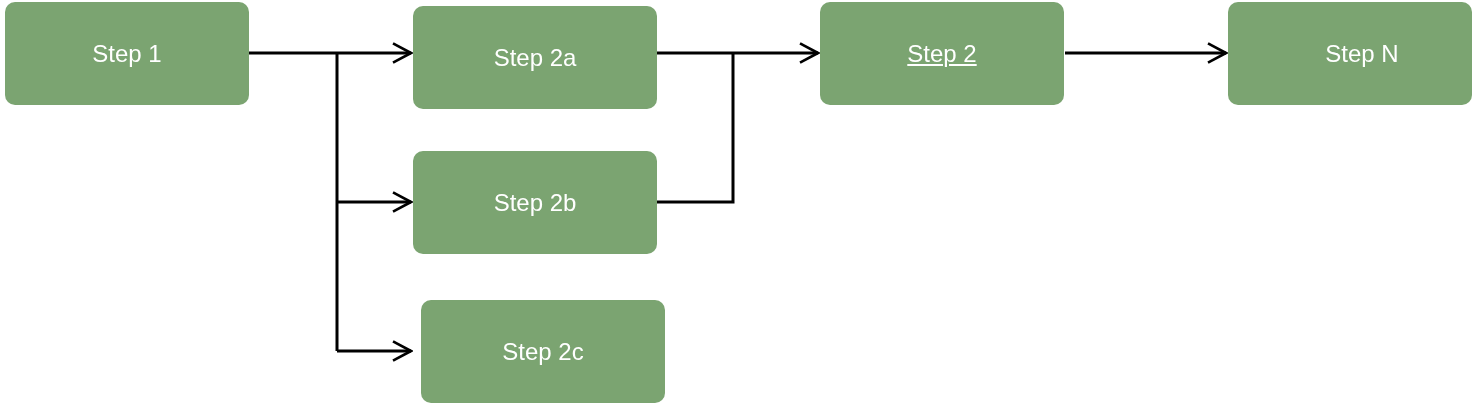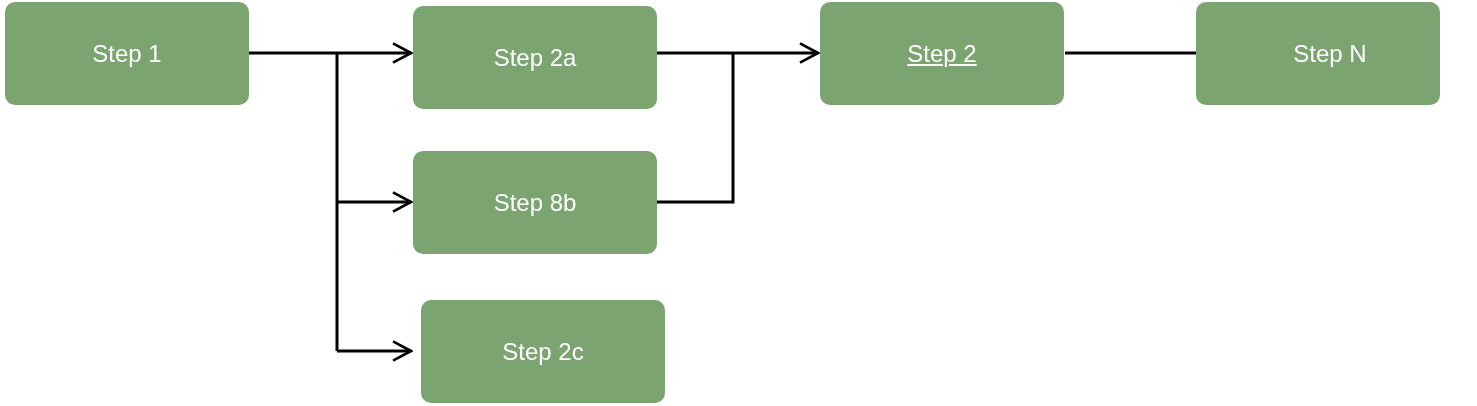--- a/index.html
+++ b/index.html
@@ -63,21 +63,21 @@
     <path class="edge-path" d="M337 351 H411" marker-end="url(#arrowhead)"></path>
     <path class="edge-path" d="M656 53 H818" marker-end="url(#arrowhead)"></path>
     <path class="edge-path" d="M656 202 H733 V53"></path>
     <path class="edge-path" d="M1065 53 H1226" marker-end="url(#arrowhead)"></path>
   </svg>
 
   <div class="node" style="left:5px; top:2px;">Step 1</div>
 
   <div class="node" style="left:413px; top:6px;">Step 2a</div>
 
-  <div class="node" style="left:413px; top:151px;">Step 8b</div>
+  <div class="node" style="left:413px; top:151px;">Step 2b</div>
 
   <div class="node" style="left:413px; top:300px;margin-left:8px;">Step 2c</div>
 
   <div class="node" style="left:820px; top:2px;text-decoration:underline;">Step 2</div>
 
-  <div class="node" style="left:1196px; top:2px;padding-left:24px;">Step N</div>
+  <div class="node" style="left:1228px; top:2px;padding-left:24px;">Step N</div>
 
 </div>
 
 </body></html>

